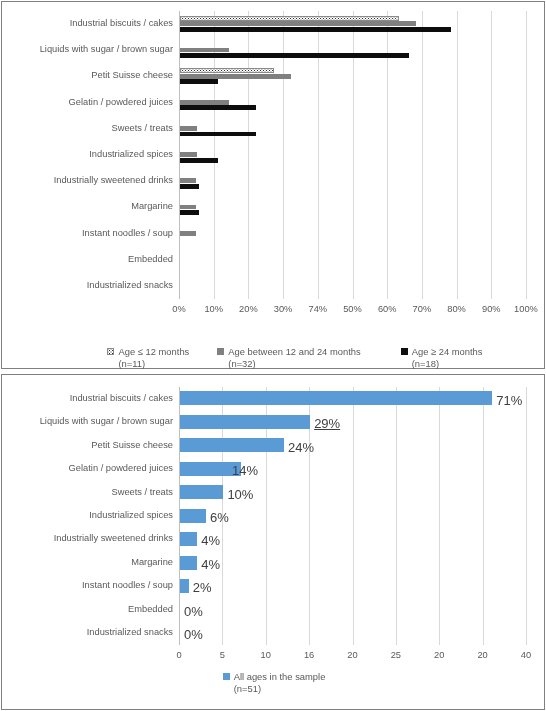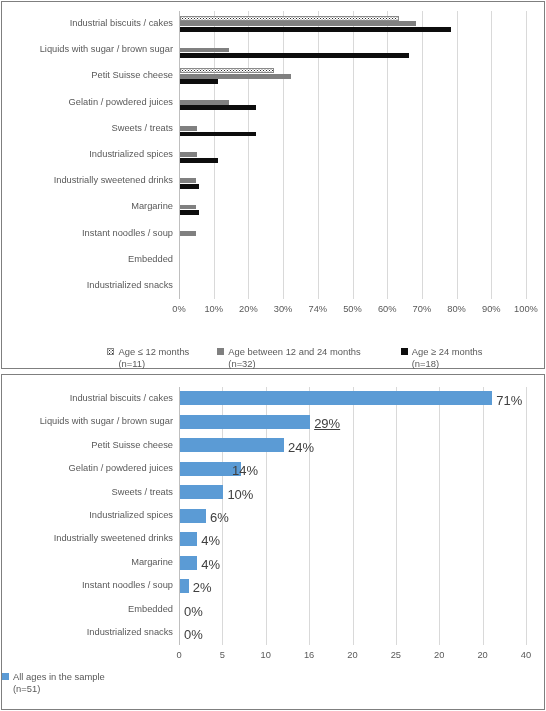--- a/index.html
+++ b/index.html
@@ -232,21 +232,21 @@
           <div class="axis-tick" style="left: 152px; width: 50px; top: 276px;">0</div>
           <div class="axis-tick" style="left: 195.375px; width: 50px; top: 276px;">5</div>
           <div class="axis-tick" style="left: 238.75px; width: 50px; top: 276px;">10</div>
           <div class="axis-tick" style="left: 282.125px; width: 50px; top: 276px;">16</div>
           <div class="axis-tick" style="left: 325.5px; width: 50px; top: 276px;">20</div>
           <div class="axis-tick" style="left: 368.875px; width: 50px; top: 276px;">25</div>
           <div class="axis-tick" style="left: 412.25px; width: 50px; top: 276px;">20</div>
           <div class="axis-tick" style="left: 455.625px; width: 50px; top: 276px;">20</div>
           <div class="axis-tick" style="left: 499px; width: 50px; top: 276px;">40</div>
         </div>
-      <div class="legend" id="legend-bottom" style="left: 0px; top: 296px; width: 544px; ">
+      <div class="legend" id="legend-bottom" style="left: 0px; top: 296px; width: 544px; justify-content: center;">
           <div class="legend-item">
             <span class="legend-swatch sw-blue"></span>
             <span class="legend-text">All ages in the sample<span class="legend-sub">(n=51)</span></span>
           </div>
         </div>
     </div>
   </div>
 
 </div>
 

